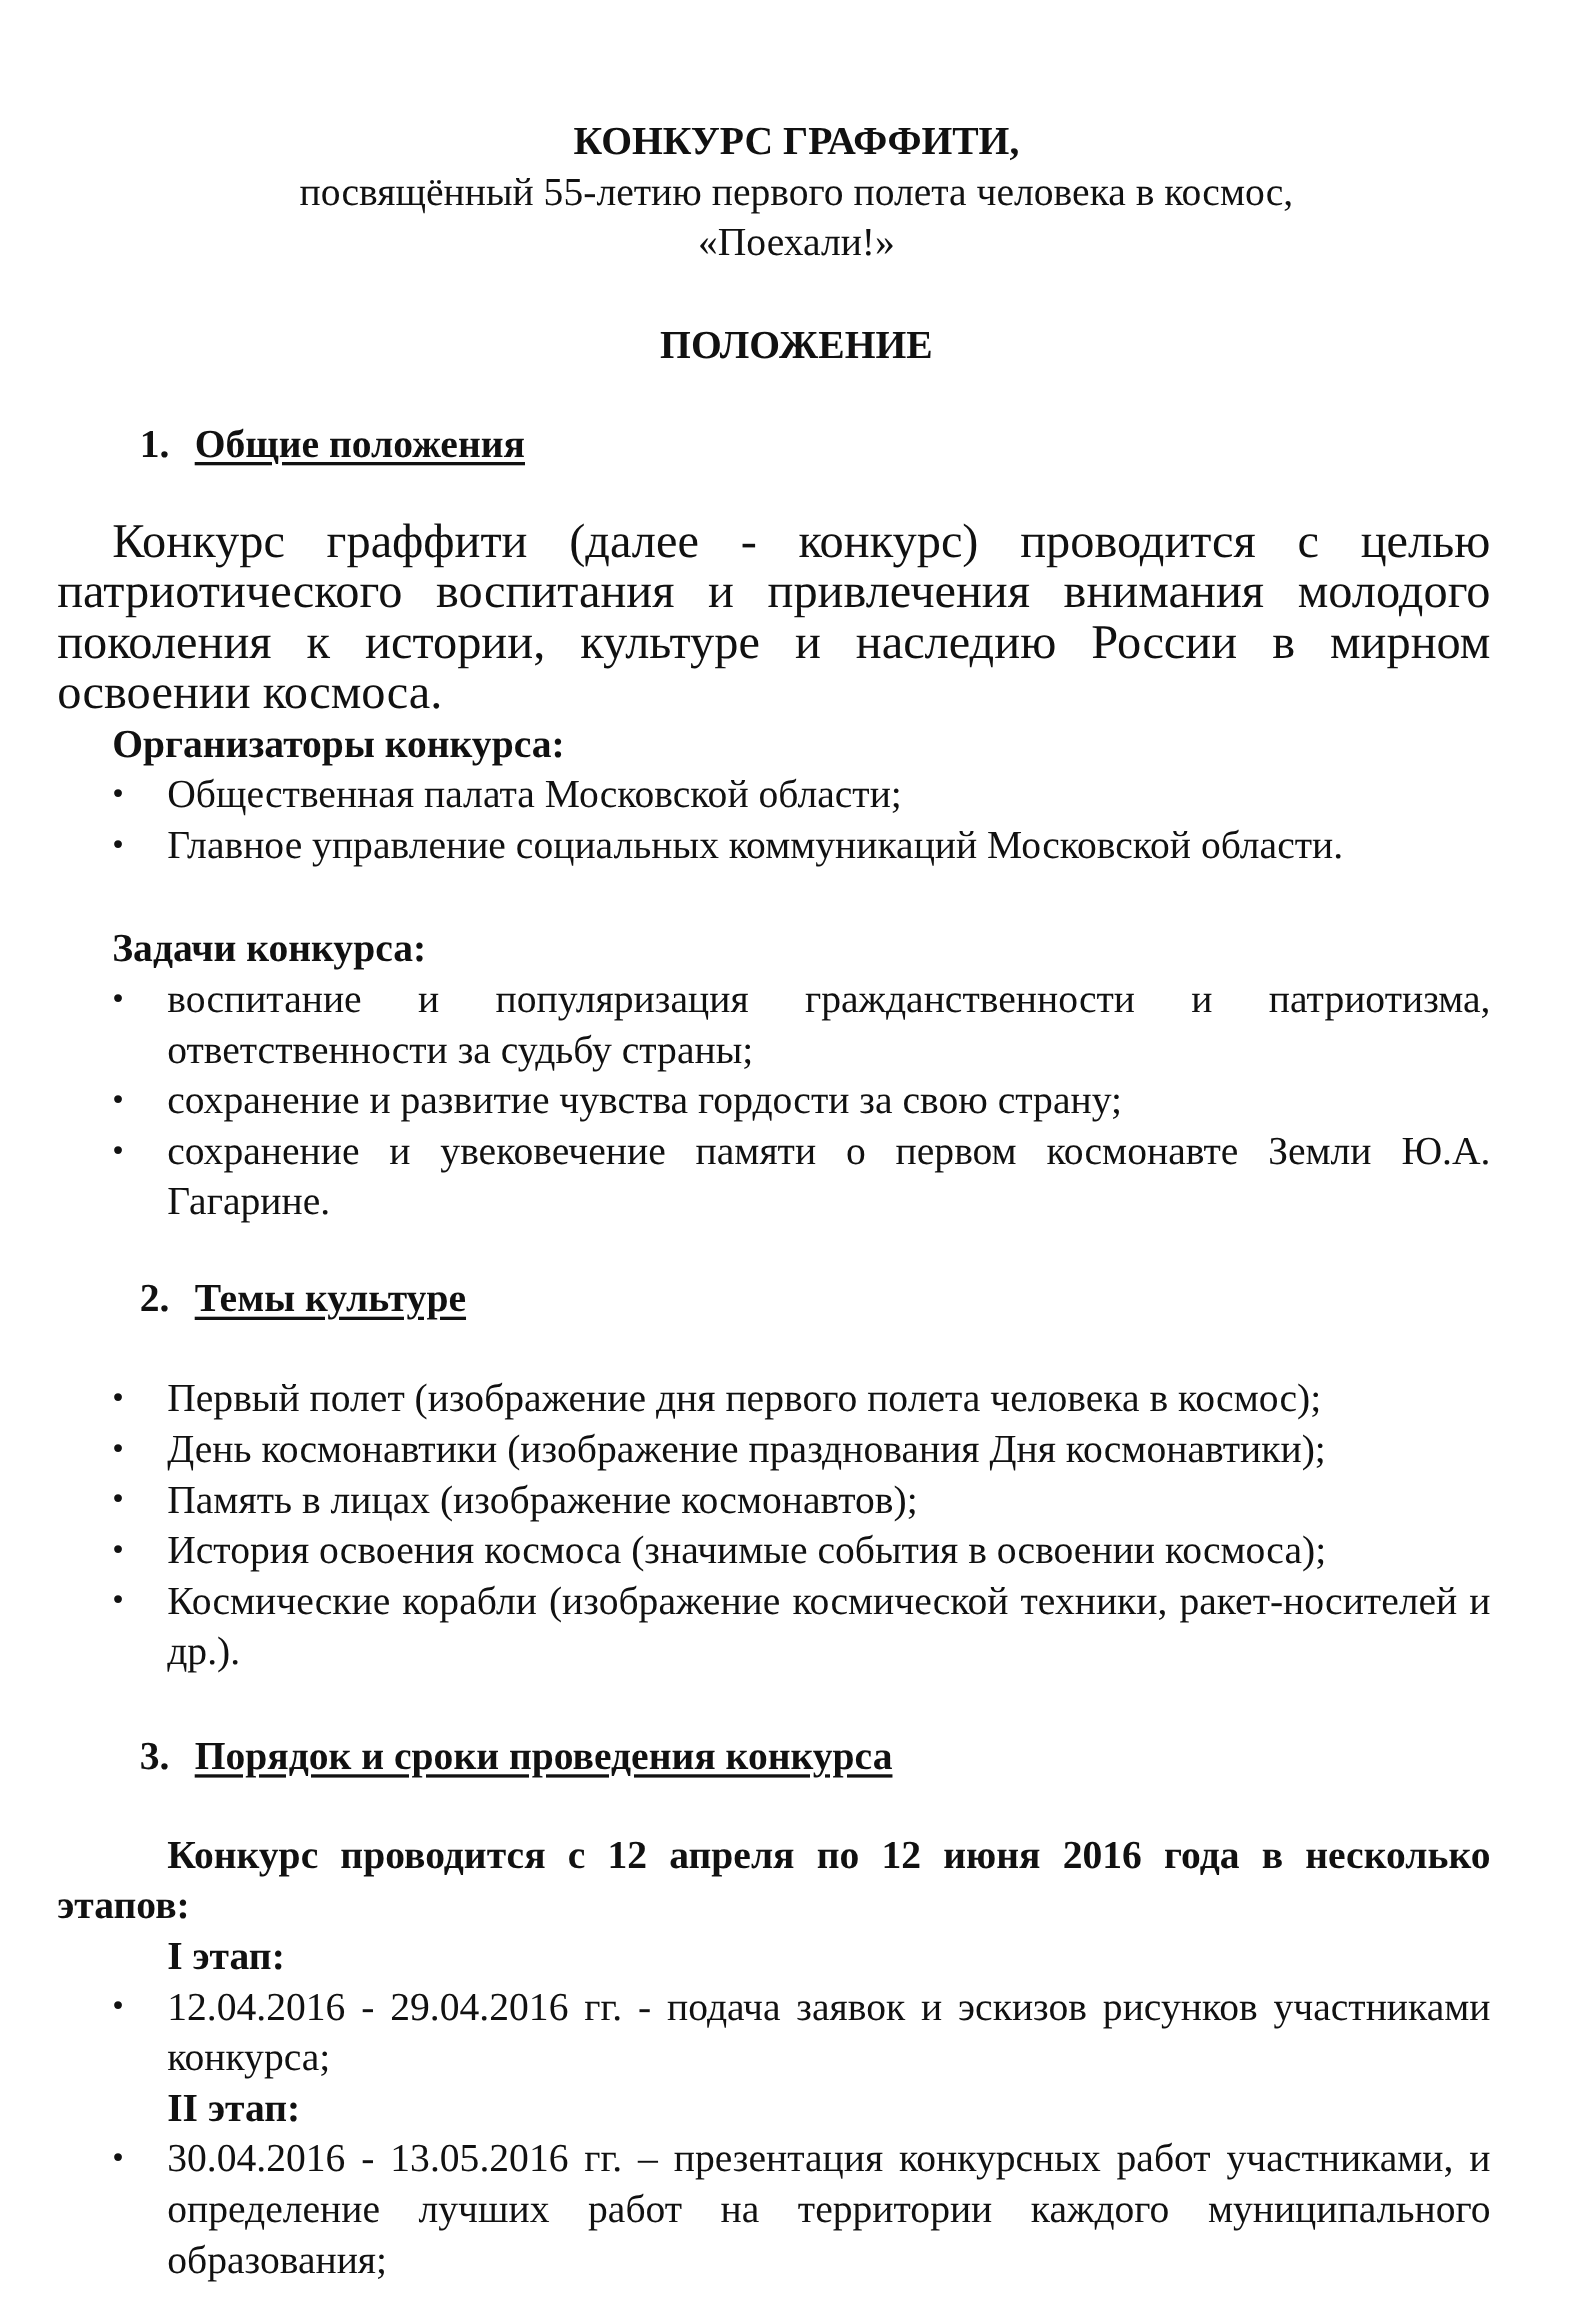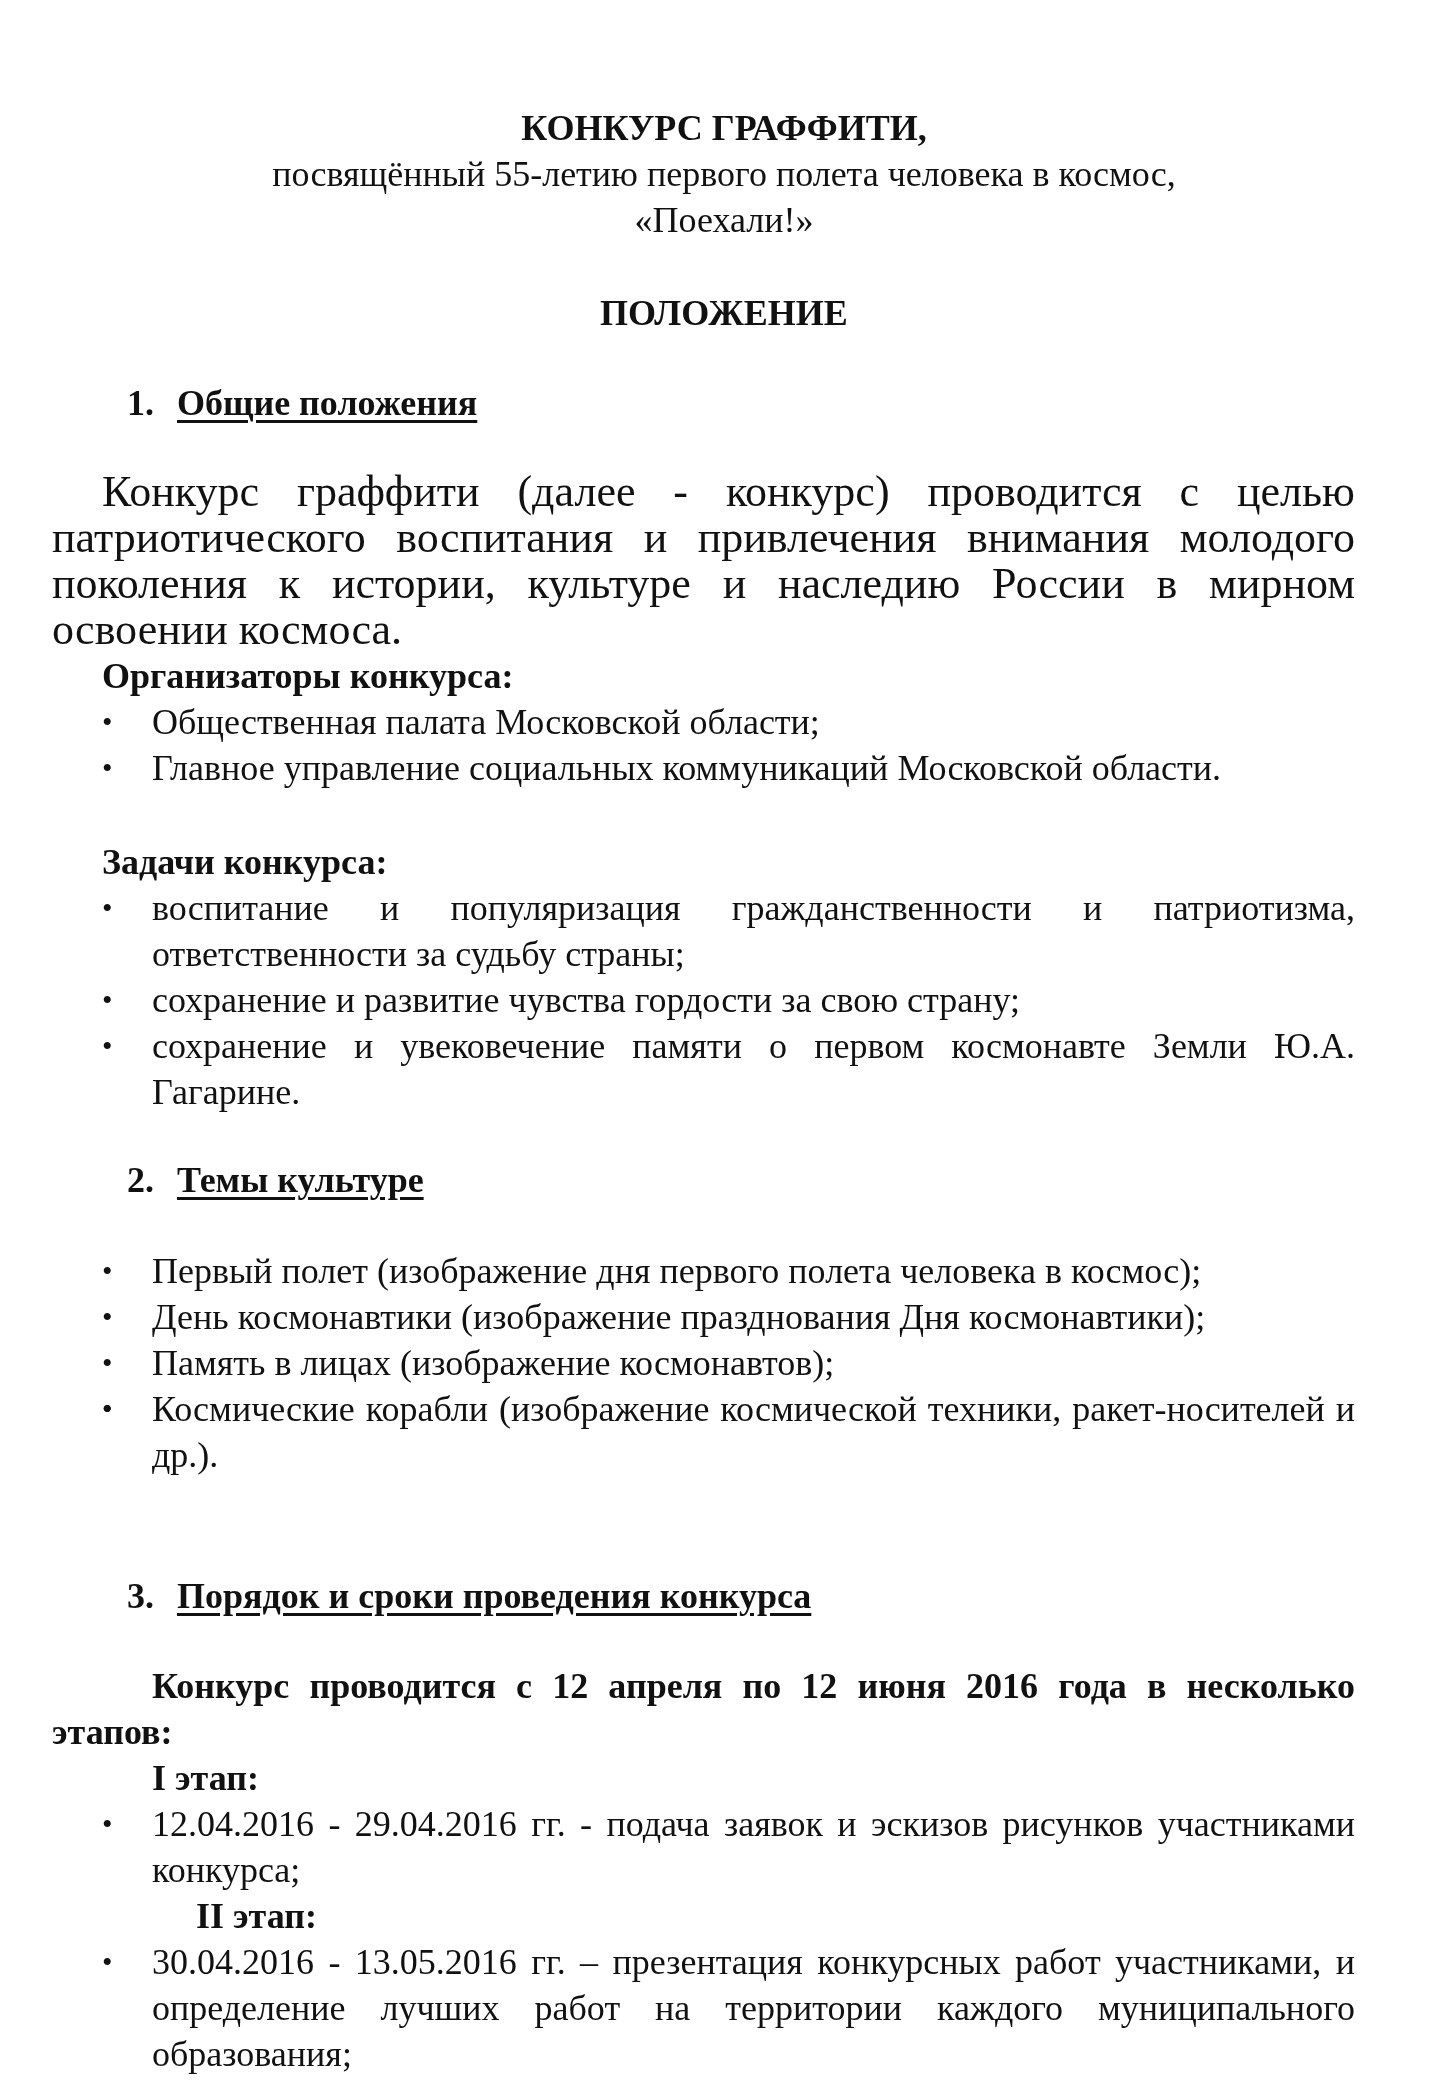--- a/index.html
+++ b/index.html
@@ -52,33 +52,33 @@
   </ul>
 
   <div class="heading" style="top:1157px;">
     <span class="num">2.</span><span class="txt">Темы культуре</span>
   </div>
 
   <ul class="list" style="top:1248px;">
     <li><span class="bullet">•</span><span>Первый полет (изображение дня первого полета человека в космос);</span></li>
     <li><span class="bullet">•</span><span>День космонавтики (изображение празднования Дня космонавтики);</span></li>
     <li><span class="bullet">•</span><span>Память в лицах (изображение космонавтов);</span></li>
-    <li><span class="bullet">•</span></li>
+    <li><span class="bullet">•</span><span>История освоения космоса (значимые события в освоении космоса);</span></li>
     <li><span class="bullet">•</span><span>Космические корабли (изображение космической техники, ракет-носителей и др.).</span></li>
   </ul>
 
   <div class="heading" style="top:1573px;">
     <span class="num">3.</span><span class="txt">Порядок и сроки проведения конкурса</span>
   </div>
 
   <div class="boldpara" style="top:1663px;"><span class="indent"></span><span>Конкурс проводится с 12 апреля по 12 июня 2016 года в несколько этапов:</span></div>
 
   <div class="stagehead" style="top:1755px;">I этап:</div>
   <ul class="list" style="top:1801px;">
     <li><span class="bullet">•</span><span>12.04.2016 - 29.04.2016 гг. - подача заявок и эскизов рисунков участниками конкурса;</span></li>
   </ul>
 
-  <div class="stagehead" style="top:1893px;margin-left:44px;">II этап:</div>
+  <div class="stagehead" style="top:1893px;">II этап:</div>
   <ul class="list" style="top:1939px;">
     <li><span class="bullet">•</span><span>30.04.2016 - 13.05.2016 гг. – презентация конкурсных работ участниками, и определение лучших работ на территории каждого муниципального образования;</span></li>
   </ul>
 
 </div>
 
 </body></html>

